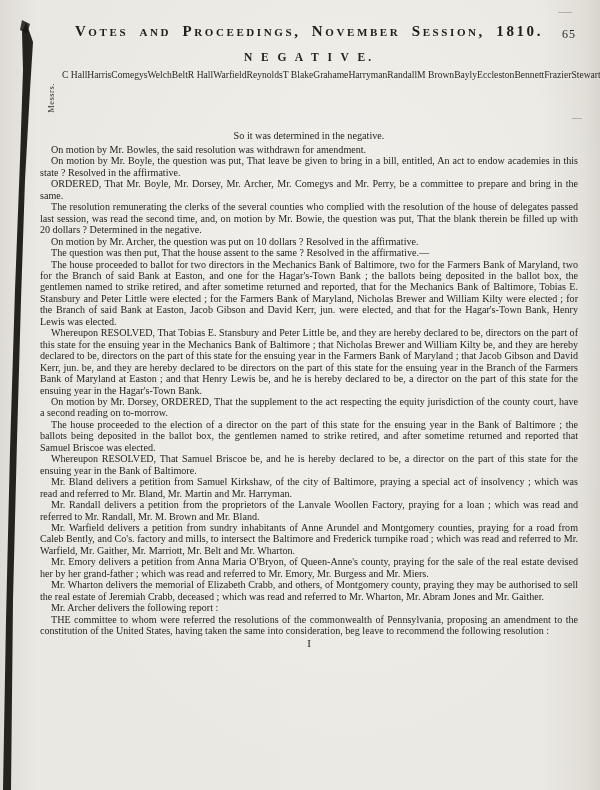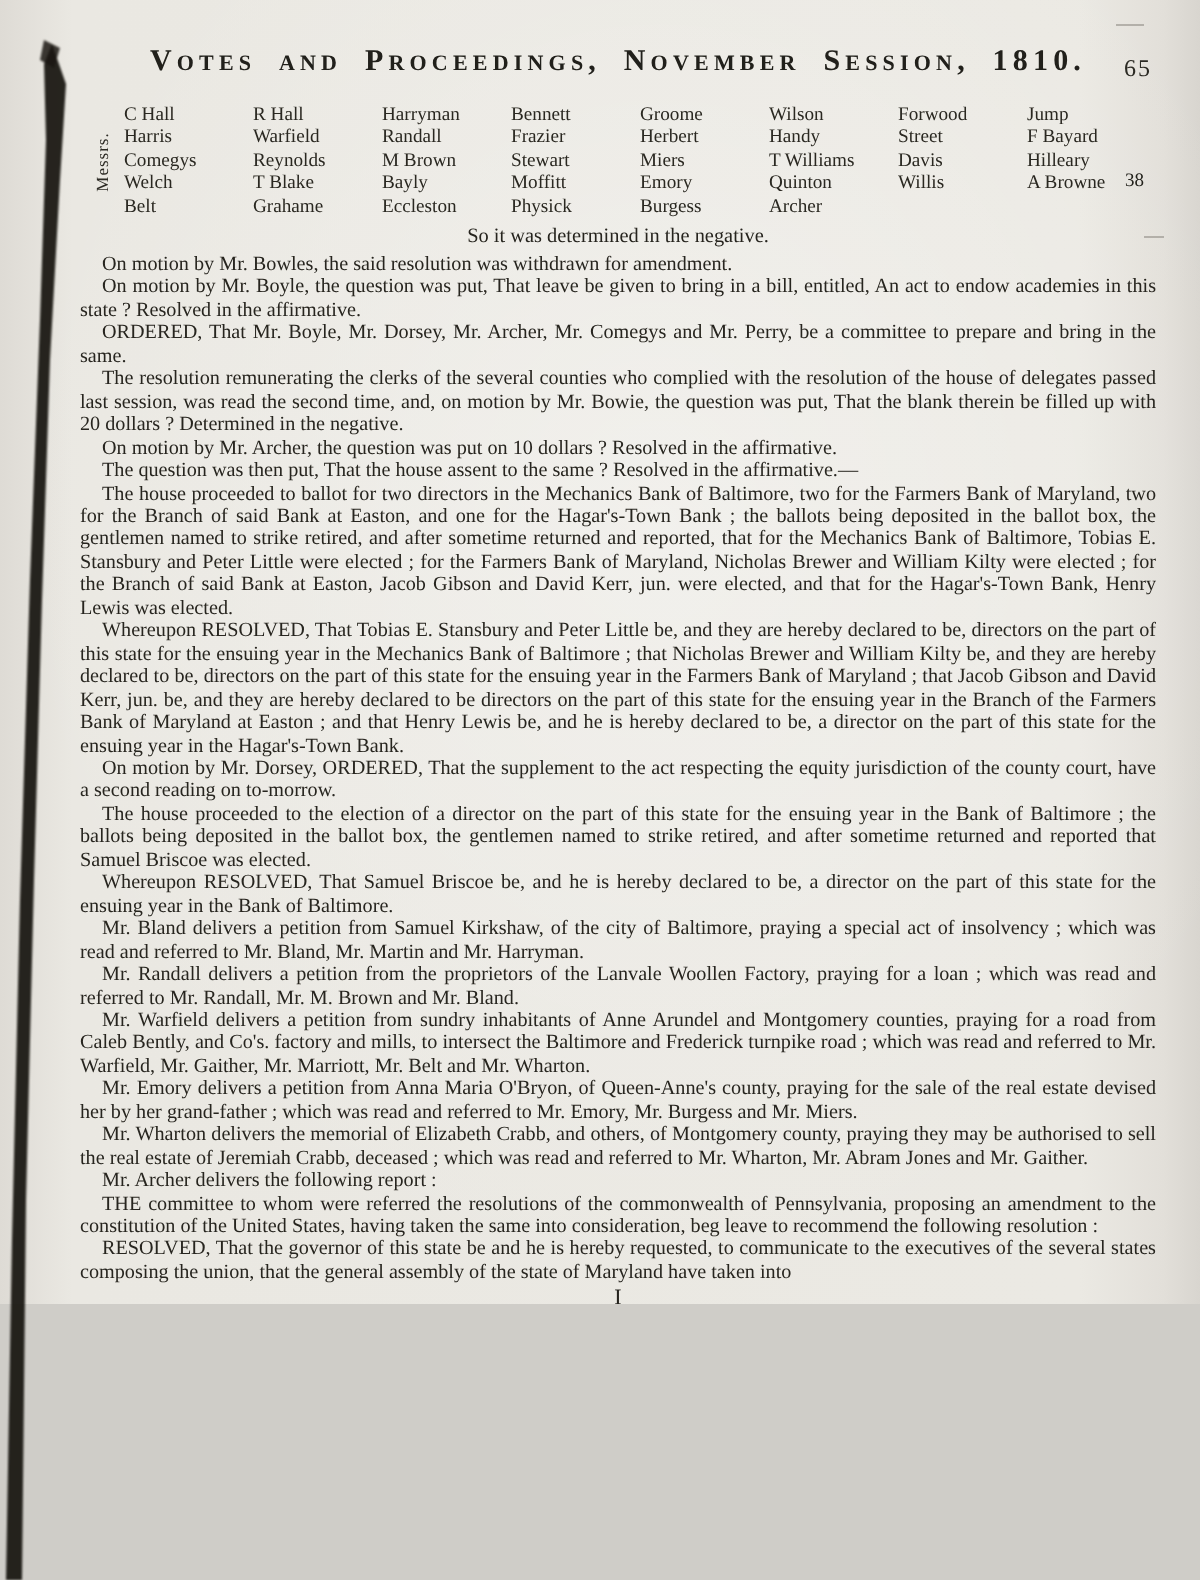--- a/index.html
+++ b/index.html
@@ -1,18 +1,18 @@
 <!DOCTYPE html>
 <html><head>
 <meta charset="utf-8">
 <style>
   html,body{margin:0;padding:0;}
   body{width:600px;height:790px;overflow:hidden;background:#cfcdc8;}
   .page{
-    position:relative;width:600px;height:652px;
+    position:relative;width:600px;height:790px;
     background:
       radial-gradient(ellipse at 55% 40%, rgba(255,255,255,.35), rgba(0,0,0,0) 70%),
       linear-gradient(90deg, #dedbd5 0%, #eae8e2 6%, #ebe9e3 90%, #e2dfd9 97%, #d8d5cf 100%),
       #e9e7e1;
     font-family:"Liberation Serif","DejaVu Serif",serif;
     color:#26241e;
     box-sizing:border-box;
   }
   .binding-svg{position:absolute;left:0;top:0;pointer-events:none;filter:blur(.5px);}
   .content{position:absolute;left:40px;right:22px;top:22px;}
@@ -22,21 +22,21 @@
     font-size:15px;font-weight:bold;color:#21201b;
   }
   .hdr-pageno{position:absolute;right:2px;top:5px;font-size:12px;letter-spacing:1px;color:#2b2a24;}
   .neg-heading{text-align:center;font-size:11.5px;letter-spacing:3px;font-weight:bold;margin-top:5px;color:#23221c;}
   .names-wrap{position:relative;margin-top:6px;padding-left:22px;height:58px;}
   .messrs{
     position:absolute;left:-4px;top:24px;font-size:8.5px;letter-spacing:.5px;
     transform:rotate(-90deg);transform-origin:center;color:#2c2a24;white-space:nowrap;
   }
   .name-cols{display:flex;}
-  .name-col{flex:1;display:flex;flex-direction:column;position:relative;}
+  .name-col{flex:1;display:flex;position:relative;}
   .voter-name{font-size:9.6px;line-height:11.4px;white-space:nowrap;color:#2a2821;}
   .vote-count{position:absolute;right:6px;bottom:13px;font-size:9.5px;font-weight:normal;color:#23221c;}
   .determined{text-align:center;font-size:10.2px;margin-top:3px;color:#26241e;}
   .body-text{margin-top:3px;}
   .body-text p{
     margin:0;text-align:justify;text-indent:11px;
     font-size:10.1px;line-height:11.45px;color:#27251f;
   }
   .catchword{text-align:center;font-size:11px;margin-top:1px;color:#26241e;}
   .artifact{position:absolute;background:#8a877f;opacity:.55;}
@@ -54,20 +54,21 @@
   <div class="artifact" style="left:558px;top:12px;width:14px;height:1px;"></div>
   <div class="artifact" style="left:572px;top:118px;width:10px;height:1px;"></div>
 
   <div class="content">
 
     <div class="hdr">
       <span class="hdr-title">Votes and Proceedings, November Session, 1810.</span>
       <span class="hdr-pageno">65</span>
     </div>
 
+    <div class="neg-heading">N E G A T I V E.</div>
 
     <div class="names-wrap">
       <span class="messrs">Messrs.</span>
       <div class="name-cols">
           <div class="name-col">
             <span class="voter-name">C Hall</span>
             <span class="voter-name">Harris</span>
             <span class="voter-name">Comegys</span>
             <span class="voter-name">Welch</span>
             <span class="voter-name">Belt</span>
@@ -137,19 +138,18 @@
         <p>On motion by Mr. Dorsey, ORDERED, That the supplement to the act respecting the equity jurisdiction of the county court, have a second reading on to-morrow.</p>
         <p>The house proceeded to the election of a director on the part of this state for the ensuing year in the Bank of Baltimore ; the ballots being deposited in the ballot box, the gentlemen named to strike retired, and after sometime returned and reported that Samuel Briscoe was elected.</p>
         <p>Whereupon RESOLVED, That Samuel Briscoe be, and he is hereby declared to be, a director on the part of this state for the ensuing year in the Bank of Baltimore.</p>
         <p>Mr. Bland delivers a petition from Samuel Kirkshaw, of the city of Baltimore, praying a special act of insolvency ; which was read and referred to Mr. Bland, Mr. Martin and Mr. Harryman.</p>
         <p>Mr. Randall delivers a petition from the proprietors of the Lanvale Woollen Factory, praying for a loan ; which was read and referred to Mr. Randall, Mr. M. Brown and Mr. Bland.</p>
         <p>Mr. Warfield delivers a petition from sundry inhabitants of Anne Arundel and Montgomery counties, praying for a road from Caleb Bently, and Co's. factory and mills, to intersect the Baltimore and Frederick turnpike road ; which was read and referred to Mr. Warfield, Mr. Gaither, Mr. Marriott, Mr. Belt and Mr. Wharton.</p>
         <p>Mr. Emory delivers a petition from Anna Maria O'Bryon, of Queen-Anne's county, praying for the sale of the real estate devised her by her grand-father ; which was read and referred to Mr. Emory, Mr. Burgess and Mr. Miers.</p>
         <p>Mr. Wharton delivers the memorial of Elizabeth Crabb, and others, of Montgomery county, praying they may be authorised to sell the real estate of Jeremiah Crabb, deceased ; which was read and referred to Mr. Wharton, Mr. Abram Jones and Mr. Gaither.</p>
         <p>Mr. Archer delivers the following report :</p>
         <p>THE committee to whom were referred the resolutions of the commonwealth of Pennsylvania, proposing an amendment to the constitution of the United States, having taken the same into consideration, beg leave to recommend the following resolution :</p>
-        <p>RESOLVED, That the governor of this state be and he is hereby requested, to communicate to the executives of the several states composing the union, that the general assembly of the state of Maryland have taken into</p>
       </div>
 
     <div class="catchword">I</div>
 
   </div>
 </div>
 
 </body></html>

